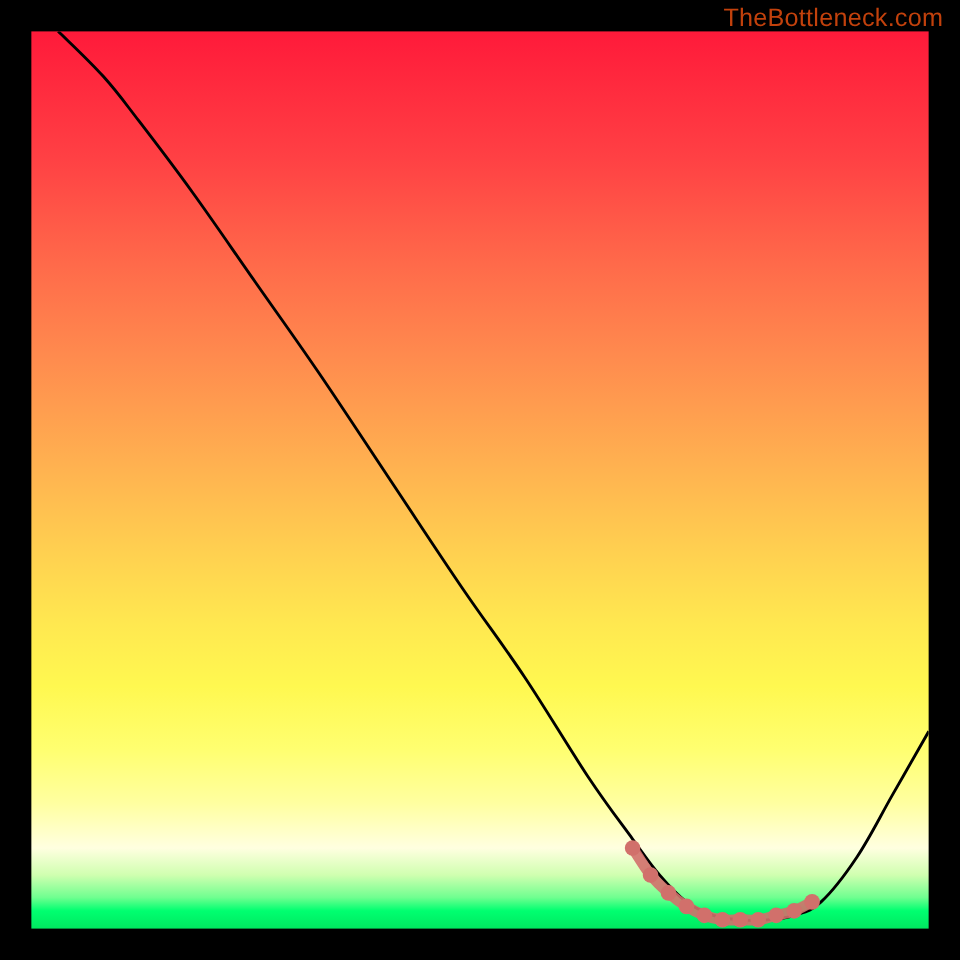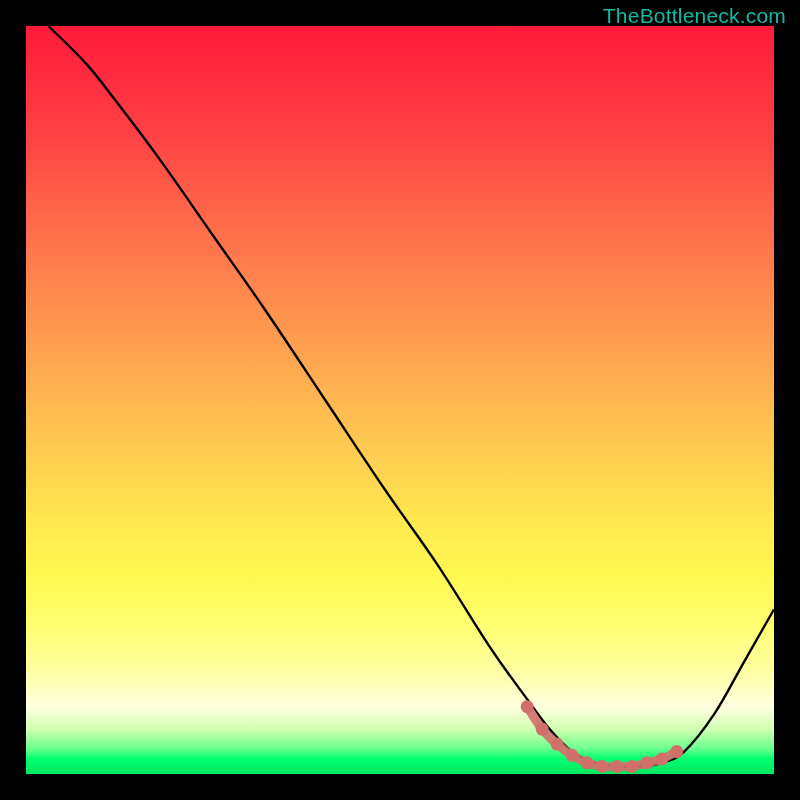--- a/index.html
+++ b/index.html
@@ -7,21 +7,21 @@
     width: 800px;
     height: 800px;
     background: #000;
     position: relative;
     font-family: Arial, sans-serif;
   }
   .watermark {
     position: absolute;
     top: 4px;
     right: 14px;
-    color: #14b8a6;
+    color: #c2410c;
     font-size: 21px;
     font-weight: 500;
     z-index: 10;
     letter-spacing: 0.2px;
   }
   .plot-area {
     position: absolute;
     left: 26px;
     top: 26px;
     width: 748px;

